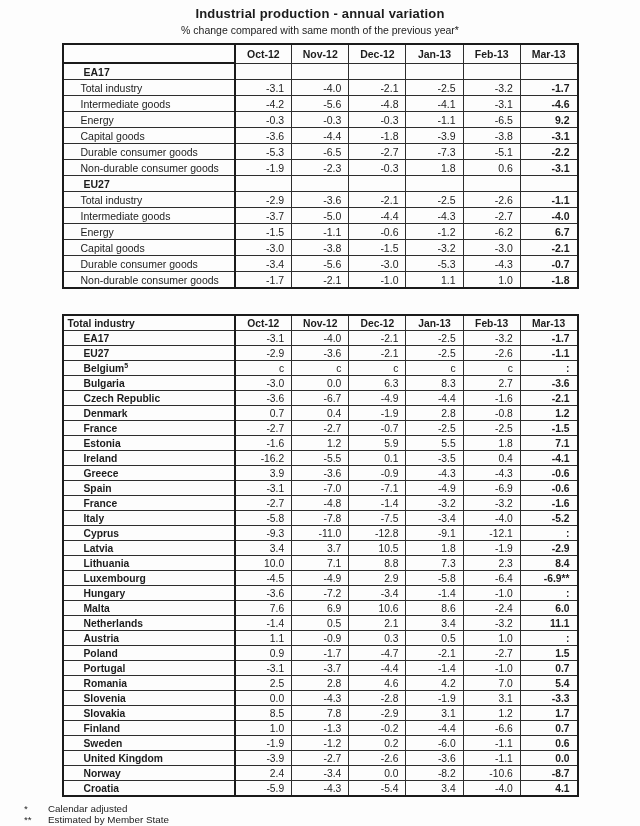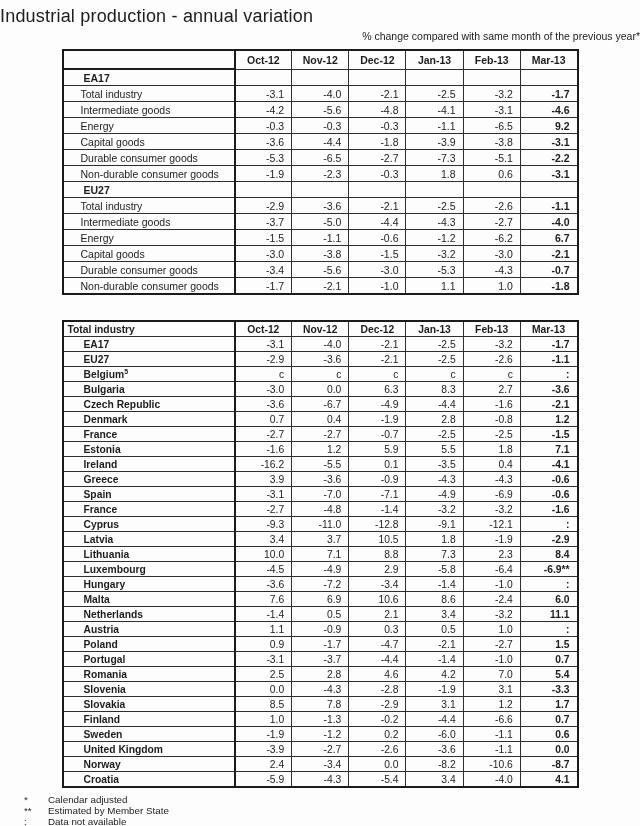--- a/index.html
+++ b/index.html
@@ -1,22 +1,22 @@
 <!DOCTYPE html>
 <html><head>
 <meta charset="utf-8">
 <style>
   html,body { margin:0; padding:0; background:#ffffff; }
   .page {
     width:640px; height:826px; background:#fdfdfd;
     font-family:"Liberation Sans", sans-serif; color:#1c1c1c;
     box-sizing:border-box; padding-top:6px; overflow:hidden;
   }
-  .title { text-align:left; font-weight:normal; font-size:18px; letter-spacing:.2px; }
-  .subtitle { text-align:right; font-size:10.5px; margin-top:3px; }
+  .title { text-align:center; font-weight:bold; font-size:13px; letter-spacing:.2px; }
+  .subtitle { text-align:center; font-size:10.5px; margin-top:3px; }
   table { border-collapse:collapse; margin:0 auto; width:517px; table-layout:fixed; border:2px solid #1b1b1b; }
   .t1 { margin-top:7px; }
   .t2 { margin-top:25px; }
   th, td { border:1px solid #2e2e2e; font-size:10.5px; overflow:hidden; white-space:nowrap; }
   .t1 th, .t1 td { height:15px; }
   .t2 th, .t2 td { height:14px; font-size:10.3px; }
   th.month { text-align:center; font-weight:bold; padding:0 2px; }
   td.val { text-align:right; padding:0 7px 0 2px; }
   td.last { font-weight:bold; }
   .label-cell { border-right:2px solid #1b1b1b; text-align:left; padding:0 20px; }
@@ -313,20 +313,29 @@
         <tr>
           <td class="label-cell country-label">France</td>
           <td class="val">-2.7</td>
           <td class="val">-4.8</td>
           <td class="val">-1.4</td>
           <td class="val">-3.2</td>
           <td class="val">-3.2</td>
           <td class="val last">-1.6</td>
         </tr>
         <tr>
+          <td class="label-cell country-label">Italy</td>
+          <td class="val">-5.8</td>
+          <td class="val">-7.8</td>
+          <td class="val">-7.5</td>
+          <td class="val">-3.4</td>
+          <td class="val">-4.0</td>
+          <td class="val last">-5.2</td>
+        </tr>
+        <tr>
           <td class="label-cell country-label">Cyprus</td>
           <td class="val">-9.3</td>
           <td class="val">-11.0</td>
           <td class="val">-12.8</td>
           <td class="val">-9.1</td>
           <td class="val">-12.1</td>
           <td class="val last">:</td>
         </tr>
         <tr>
           <td class="label-cell country-label">Latvia</td>

